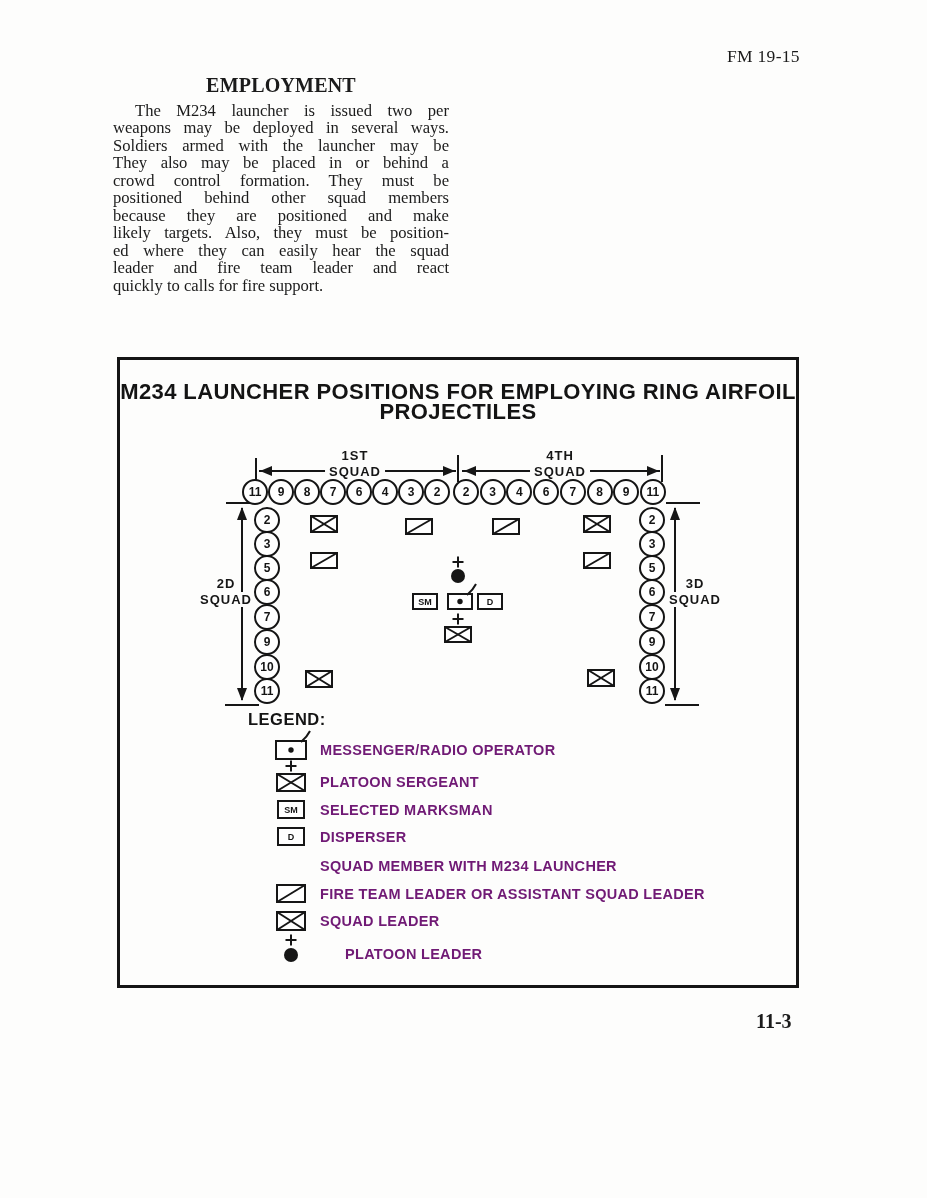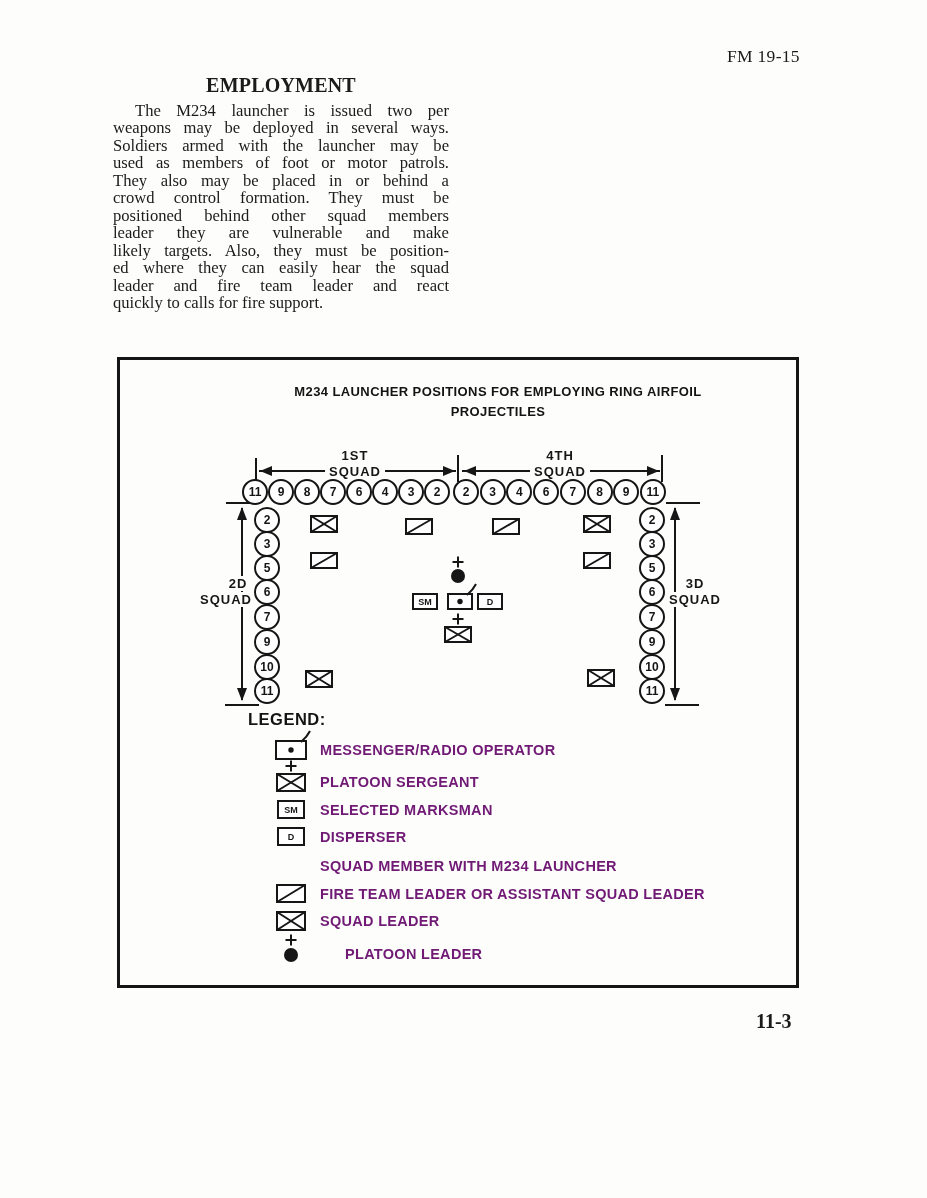--- a/index.html
+++ b/index.html
@@ -14,21 +14,21 @@
   #paragraph{left:113px;top:102px;width:336px;font-size:16.6px;line-height:17.45px;}
   .pline{text-align:justify;text-align-last:justify;white-space:normal;}
   .pline.first{padding-left:22px;}
   .pline.last{text-align-last:left;}
   #page-number{left:756px;top:1010px;font-size:20px;font-weight:bold;}
 
   
   #diagram{left:117px;top:357px;width:676px;height:625px;border:3px solid #151515;
            background:#fdfdfc;font-family:"Liberation Sans",sans-serif;}
   #diagram-title{left:0;top:22px;width:676px;text-align:center;font-weight:bold;
-                 font-size:13px;letter-spacing:.4px;line-height:20px;color:#141414;margin-left:40px;}
+                 font-size:22px;letter-spacing:.4px;line-height:20px;color:#141414;}
   #dims{left:0;top:0;}
   #dims line{stroke:#161616;stroke-width:2;}
   #dims polygon{fill:#161616;}
   .circ{position:absolute;width:22px;height:22px;border:2px solid #141414;border-radius:50%;
         background:#fff;display:flex;align-items:center;justify-content:center;
         font-size:12px;font-weight:bold;color:#141414;}
   .dim-label{position:absolute;transform:translateX(-50%);font-weight:bold;font-size:13px;
              letter-spacing:1px;color:#161616;white-space:nowrap;}
   .dim-label.bg{background:#fdfdfc;padding:0 4px;}
   .sym{position:absolute;}
@@ -51,25 +51,24 @@
 <div id="page">
 
   <div class="abs" id="doc-ref">FM 19-15</div>
 
   <div class="abs" id="article-heading">EMPLOYMENT</div>
 
   <div class="abs" id="paragraph">
       <div class="pline first">The M234 launcher is issued two per</div>
       <div class="pline">weapons may be deployed in several ways.</div>
       <div class="pline">Soldiers armed with the launcher may be</div>
-      <div class="pline">used as members of foot or motor patrols.</div>
       <div class="pline">They also may be placed in or behind a</div>
       <div class="pline">crowd control formation. They must be</div>
       <div class="pline">positioned behind other squad members</div>
-      <div class="pline">leader they are vulnerable and make</div>
+      <div class="pline">because they are positioned and make</div>
       <div class="pline">likely targets. Also, they must be position-</div>
       <div class="pline">ed where they can easily hear the squad</div>
       <div class="pline">leader and fire team leader and react</div>
       <div class="pline last">quickly to calls for fire support.</div>
     </div>
 
   <div class="abs" id="diagram">
 
     <div class="abs" id="diagram-title">
       <div>M234 LAUNCHER POSITIONS FOR EMPLOYING RING AIRFOIL</div>
@@ -98,21 +97,21 @@
       <line x1="545" y1="345" x2="579" y2="345"></line>
       <line x1="555" y1="148" x2="555" y2="340"></line>
       <polygon points="555,147 550,160 560,160"></polygon>
       <polygon points="555,341 550,328 560,328"></polygon>
     </svg>
 
     <div class="dim-label" style="left:235px;top:88px">1ST</div>
     <div class="dim-label bg" style="left:235px;top:104px">SQUAD</div>
     <div class="dim-label" style="left:440px;top:88px">4TH</div>
     <div class="dim-label bg" style="left:440px;top:104px">SQUAD</div>
-    <div class="dim-label bg" style="left:118px;top:216px">2D</div>
+    <div class="dim-label bg" style="left:106px;top:216px">2D</div>
     <div class="dim-label bg" style="left:106px;top:232px">SQUAD</div>
     <div class="dim-label bg" style="left:575px;top:216px">3D</div>
     <div class="dim-label bg" style="left:575px;top:232px">SQUAD</div>
 
     <div id="circles">
         <div class="circ" style="left: 122px; top: 119px;">11</div>
         <div class="circ" style="left: 148px; top: 119px;">9</div>
         <div class="circ" style="left: 174px; top: 119px;">8</div>
         <div class="circ" style="left: 200px; top: 119px;">7</div>
         <div class="circ" style="left: 226px; top: 119px;">6</div>

